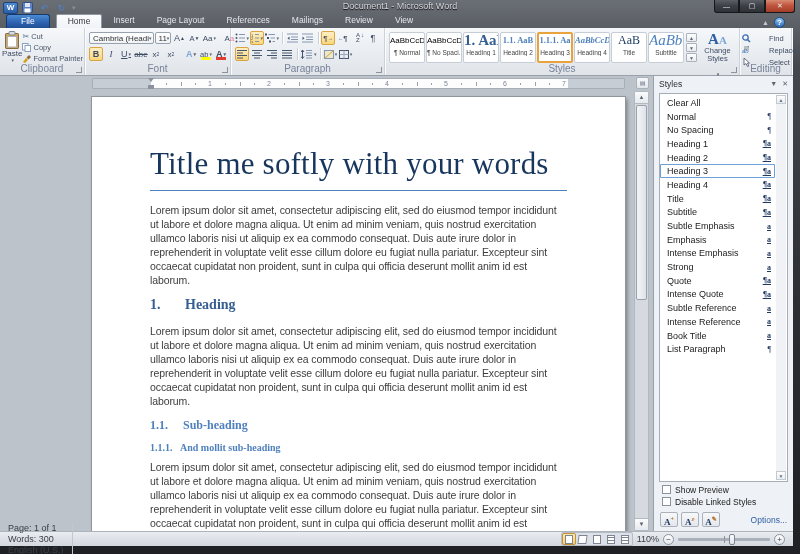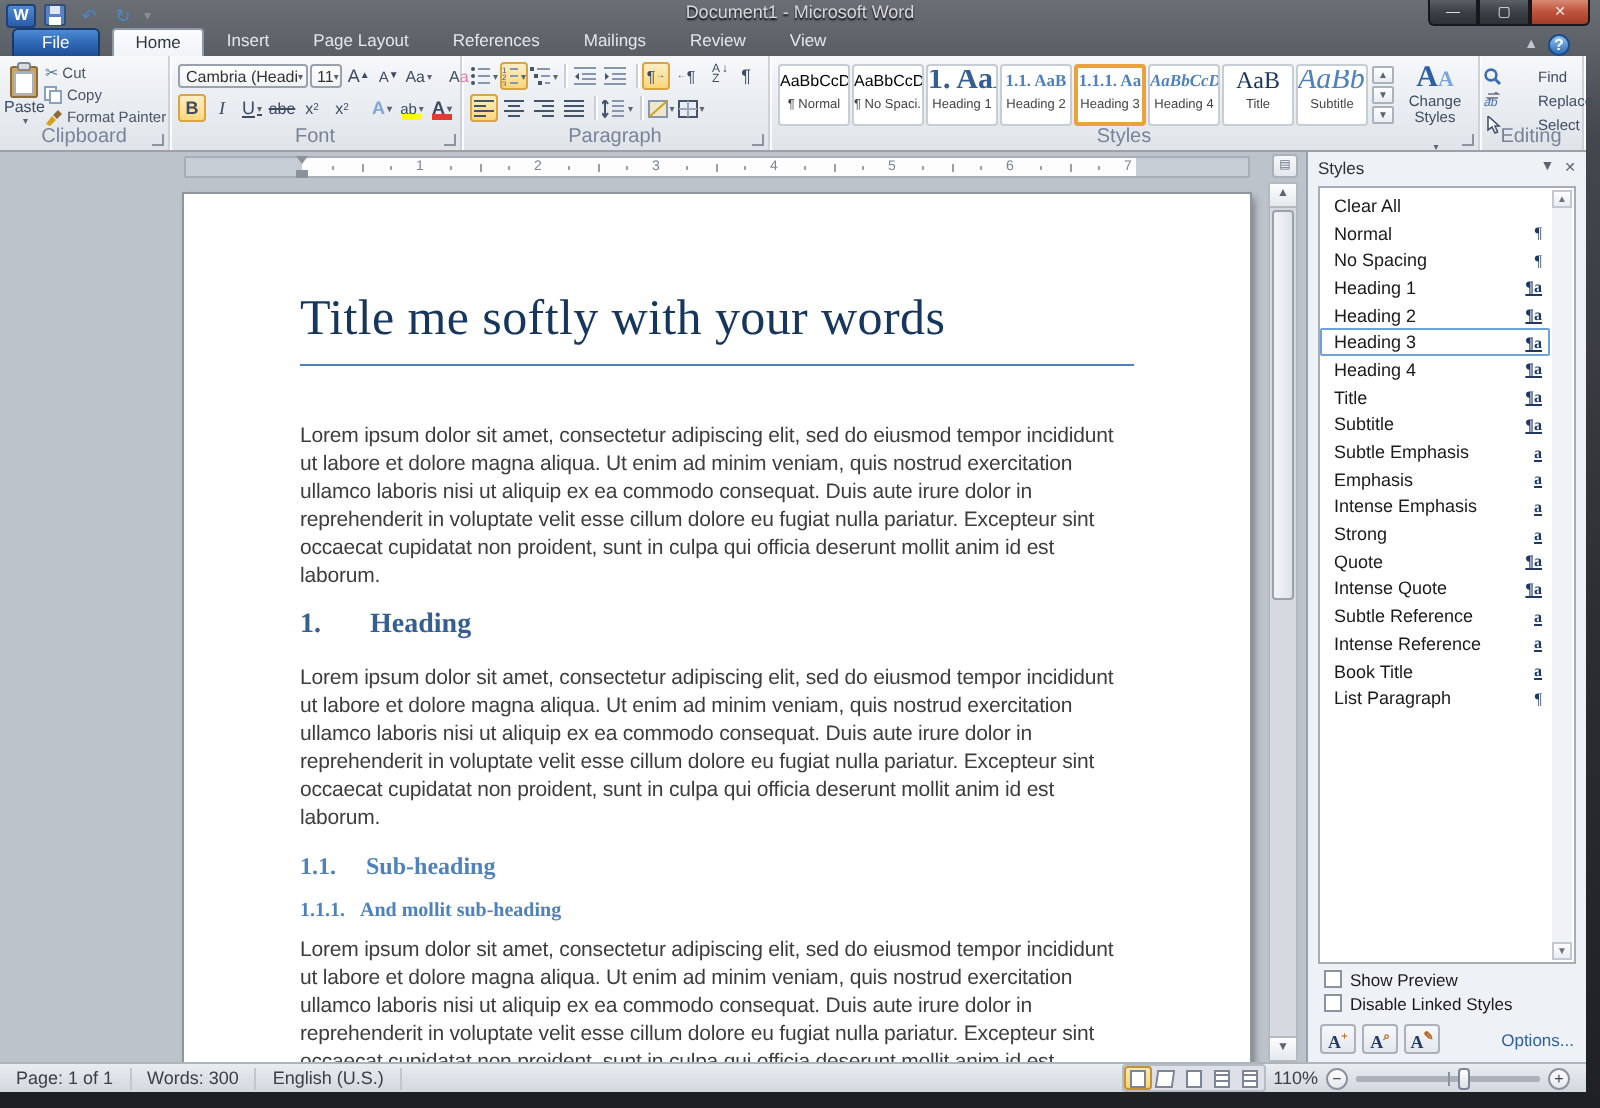--- a/index.html
+++ b/index.html
@@ -90,21 +90,21 @@
   #ruler-active { position:absolute; left:58px; top:0; width:417px; height:9px; background:#fdfdfd; }
   .rnum { position:absolute; top:1px; transform:translateX(-50%); font-size:7px; color:#7c8594; }
   .rtick { position:absolute; top:4px; width:1px; height:2px; background:#9aa2ad; }
   .rtick.half { top:3px; height:4px; }
   .ind-top { position:absolute; left:55px; top:-1px; width:0; height:0; border-left:3px solid transparent; border-right:3px solid transparent; border-top:4px solid #8a929e; }
   .ind-bot { position:absolute; left:55px; bottom:-1px; width:6px; height:4px; background:#8a929e; }
   #ruler-toggle { position:absolute; right:4px; top:1px; width:13px; height:12px; background:linear-gradient(#f7f8fa,#e3e7ec); border:1px solid #aab1ba; border-radius:2px; font-size:6px; color:#6b7382; text-align:center; line-height:11px; }
 
   #viewport { position:absolute; top:15px; left:0; right:0; bottom:0; overflow:hidden; }
   #page { position:absolute; left:92px; top:6px; width:533px; height:560px; background:#fff; box-shadow:2px 2px 4px rgba(0,0,0,.4); outline:1px solid #8f959d; padding:49px 58px 0; }
-  .doc-title { font-family:"Liberation Serif","DejaVu Serif",serif; font-size:25px; color:#17365D; padding-bottom:8px; border-bottom:1px solid #4F81BD; margin-bottom:28px; letter-spacing:.2px; }
+  .doc-title { font-family:"Liberation Serif","DejaVu Serif",serif; font-size:31px; color:#17365D; padding-bottom:8px; border-bottom:1px solid #4F81BD; margin-bottom:12px; letter-spacing:.2px; }
   .doc-p { font-size:10.5px; line-height:14px; color:#3d3d3d; margin-bottom:10px; letter-spacing:-.1px; }
   .doc-h1,.doc-h2,.doc-h3 { font-family:"Liberation Serif","DejaVu Serif",serif; font-weight:bold; display:flex; }
   .doc-h1 { font-size:14px; color:#365F91; margin:6px 0 11px; }
   .doc-h1 .hnum { width:35px; }
   .doc-h2 { font-size:12px; color:#4F81BD; margin:4px 0 9px; }
   .doc-h2 .hnum { width:33px; }
   .doc-h3 { font-size:10px; color:#4F81BD; margin:0 0 7px; }
   .doc-h3 .hnum { width:30px; }
 
   
@@ -622,21 +622,21 @@
       <div id="sp-footer">
         <div class="spbtn">A<sup>+</sup></div>
         <div class="spbtn">A<sup>⌕</sup></div>
         <div class="spbtn">A<sup>✎</sup></div>
         <span id="options-link">Options...</span>
       </div>
     </div>
   </div>
 
   <div id="statusbar">
-    <span id="status-left" style="display:flex;">
+    <span id="status-left" style="display:flex;flex-direction:column;">
         <div class="sseg">Page: 1 of 1</div>
         <div class="sseg">Words: 300</div>
         <div class="sseg">English (U.S.)</div>
       </span>
     <div id="sb-right">
       <div id="viewbtns">
         <div class="vbtn active">
             <span class="vicon"></span>
           </div>
         <div class="vbtn">

